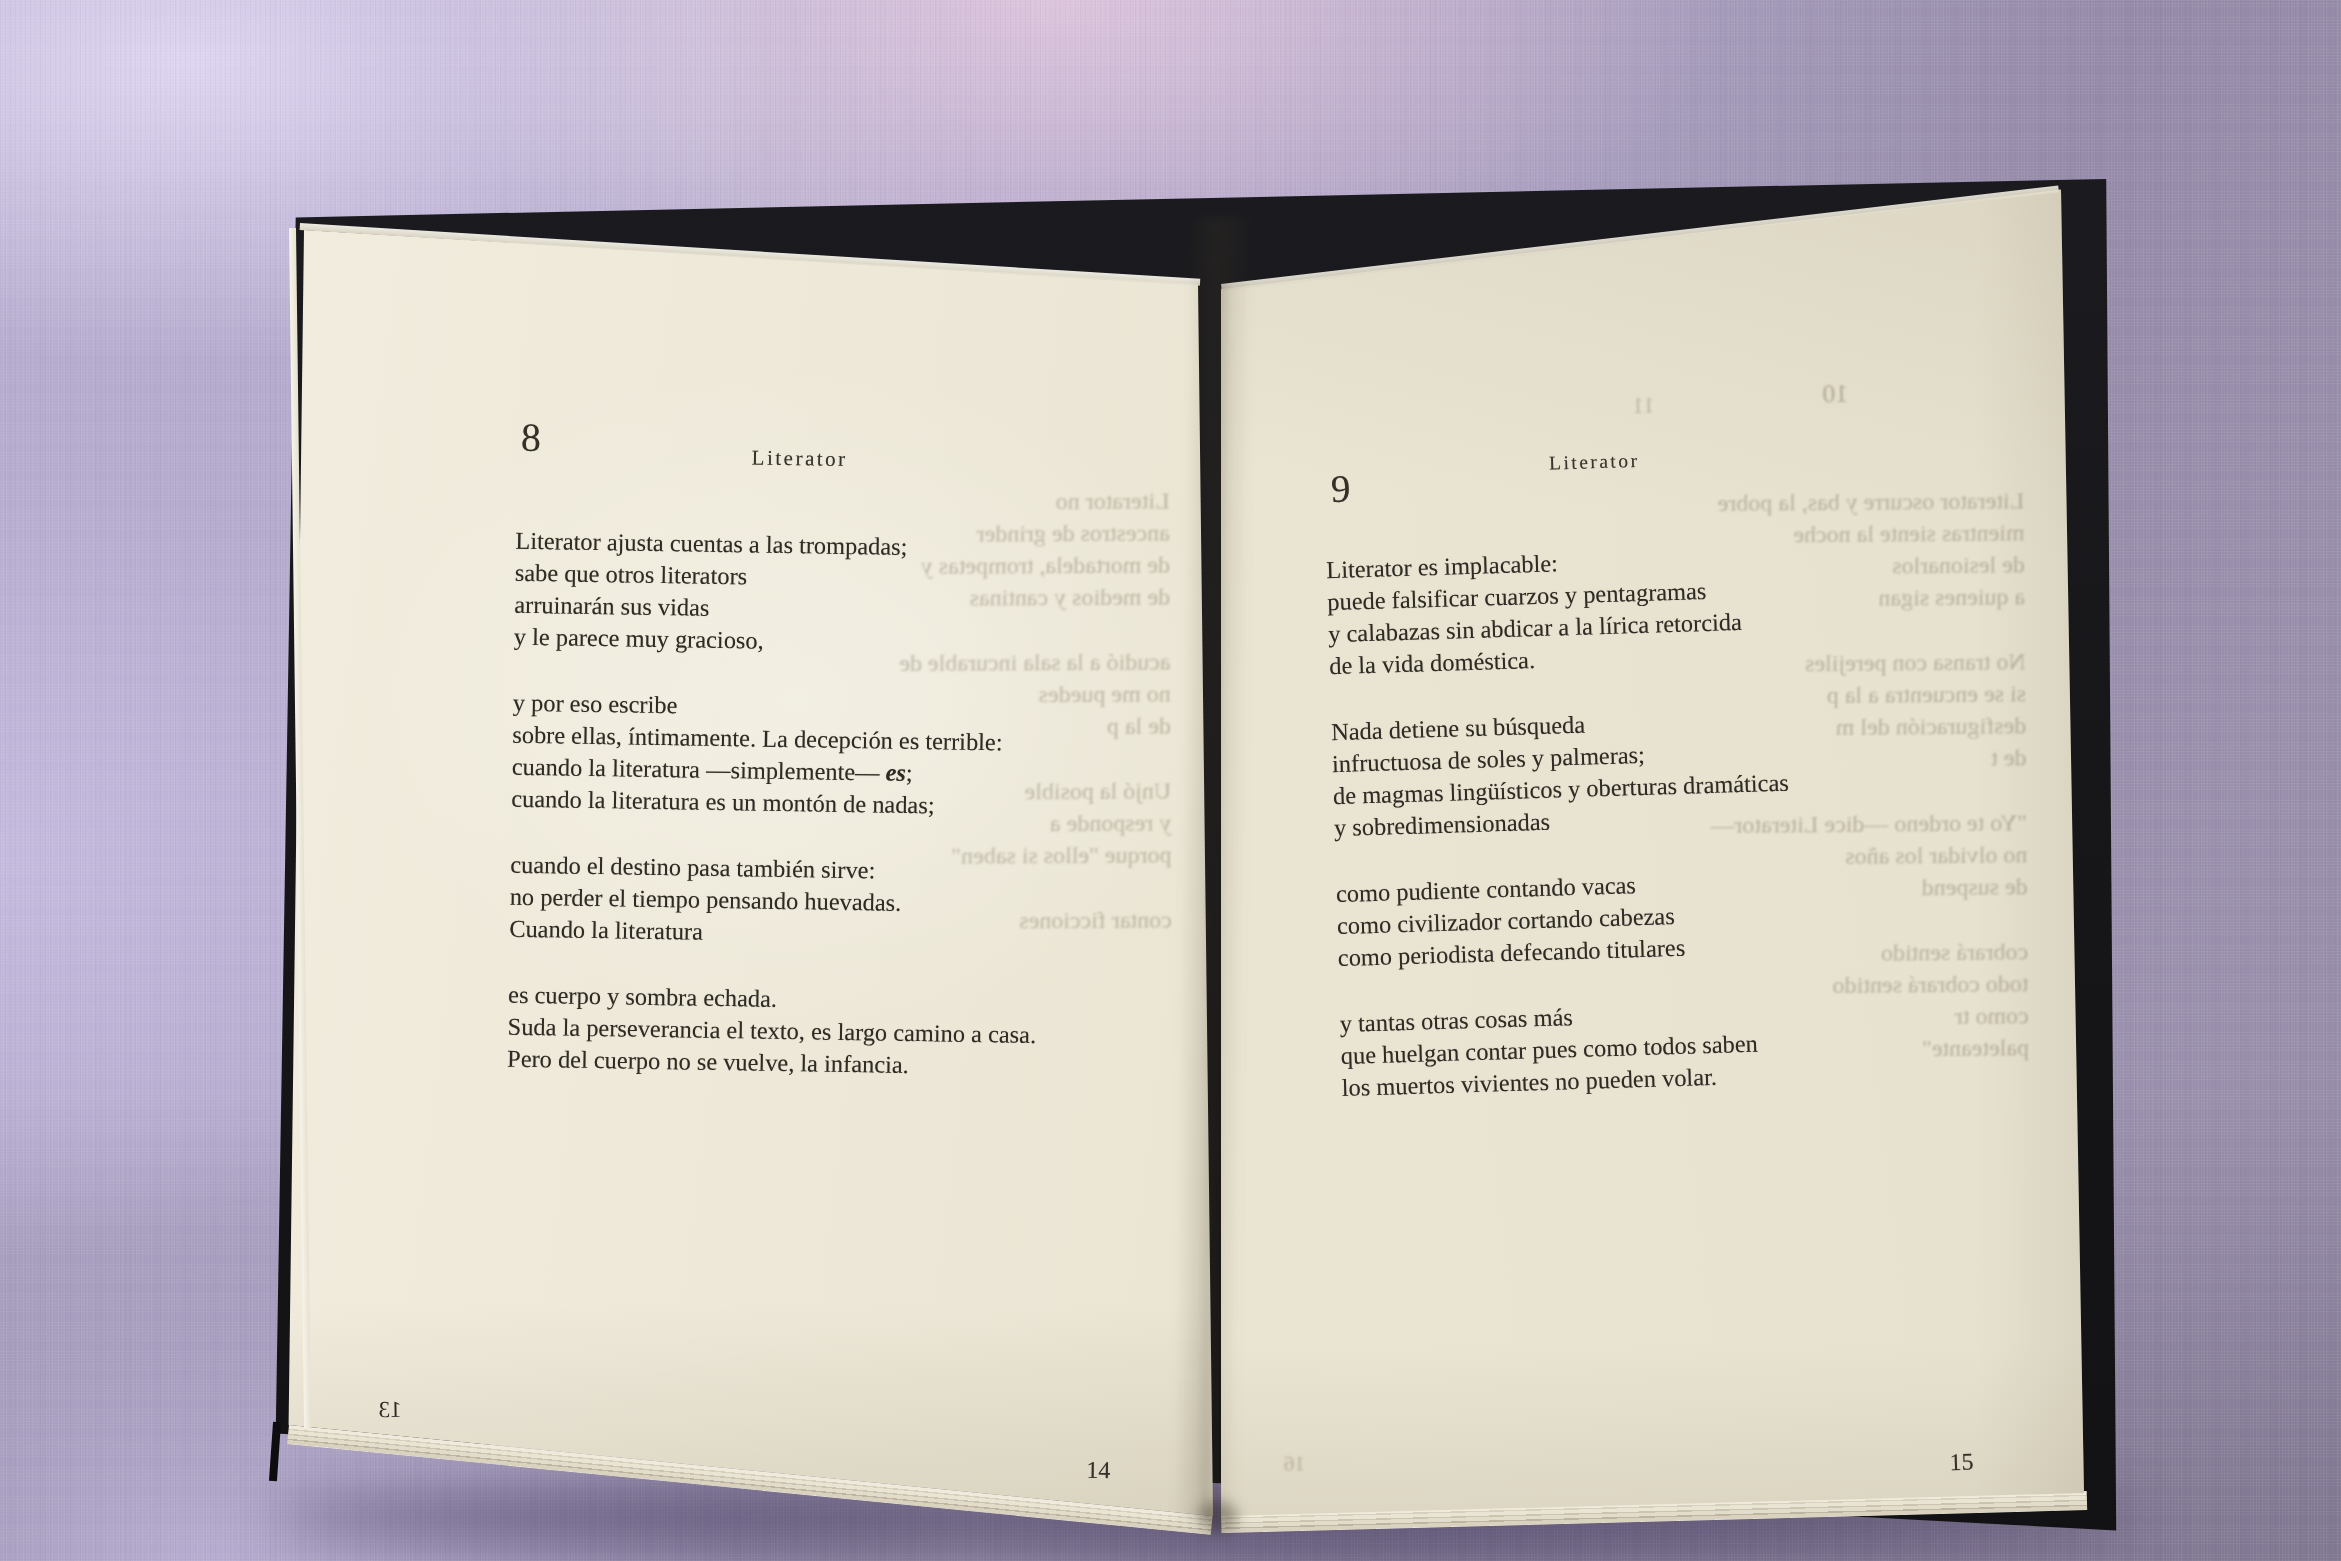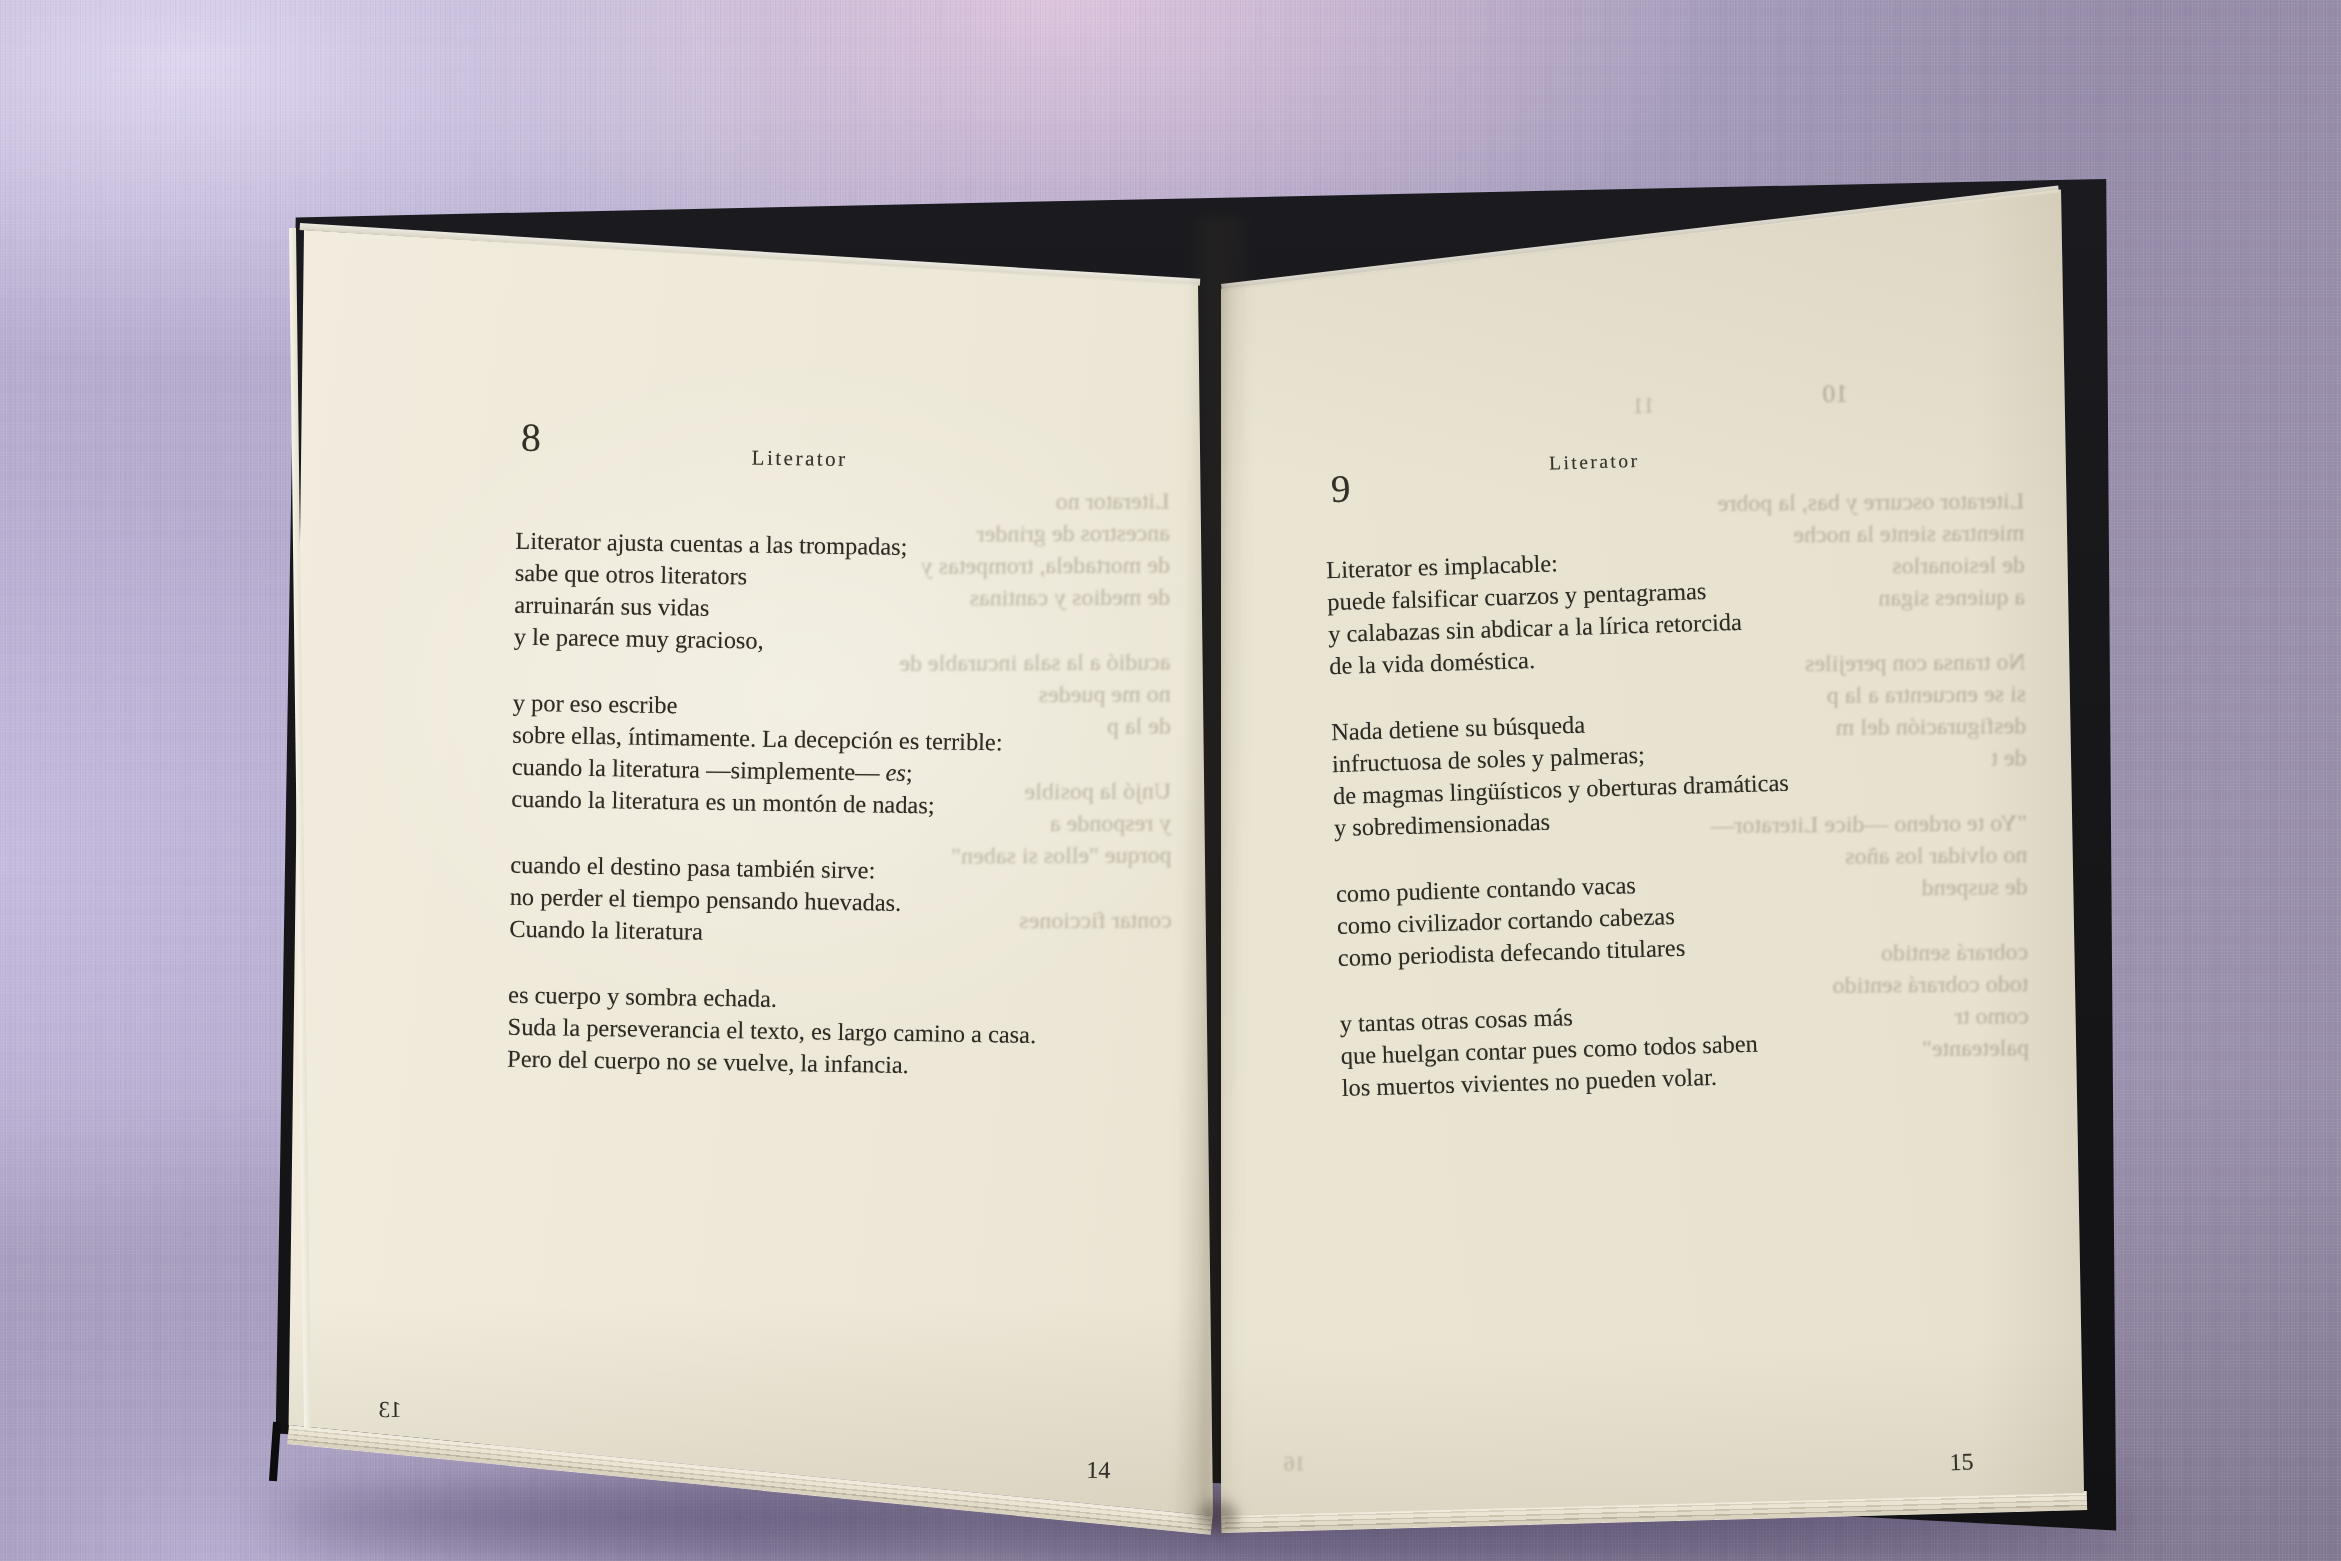--- a/index.html
+++ b/index.html
@@ -88,21 +88,21 @@
   .poem-number{position:absolute;font-size:40px;color:#343028;text-shadow:0 0 0.7px rgba(50,45,38,.4);}
   .number-left {left:235px; top:242px;}
   .number-right{left:1062px;top:281px;font-size:39px;}
 
   .poem{position:absolute;font-size:24.4px;line-height:32px;
     text-shadow:0 0 0.9px rgba(50,45,38,.38);}
   .poem-left {left:231px; top:353px;}
   .poem-right{left:1055px;top:369px;}
   .poem .line{white-space:pre;}
   .poem .stanza + .stanza{margin-top:34px;}
-  .poem em{font-style:italic;}
+  .poem em{font-style:italic;font-weight:bold;}
 
   .page-number{position:absolute;font-size:24px;width:65px;text-align:center;color:#34302a;
     text-shadow:0 0 0.7px rgba(50,45,38,.4);}
   .pagenum-left {left:796px;top:1276px;}
   .pagenum-right{left:1631px;top:1282px;}
 
   
   .mirror{transform:scaleX(-1);color:rgba(122,112,90,.50);filter:blur(1px);}
   .ghost-num{position:absolute;font-size:26px;}
   .ghost-13{left:108px; top:1227px;font-size:23px;transform:scaleX(-1) rotate(2deg);}

